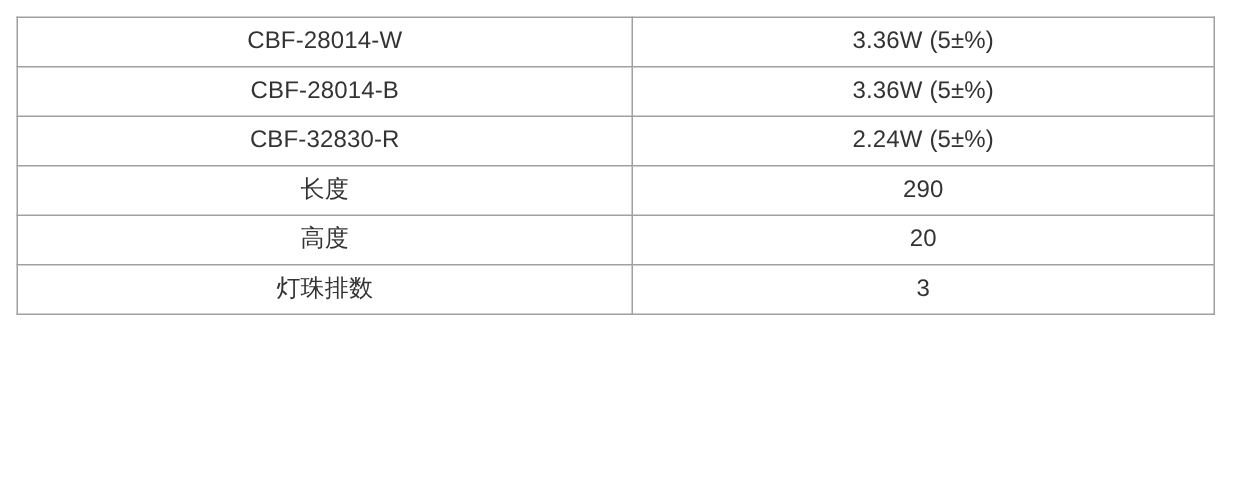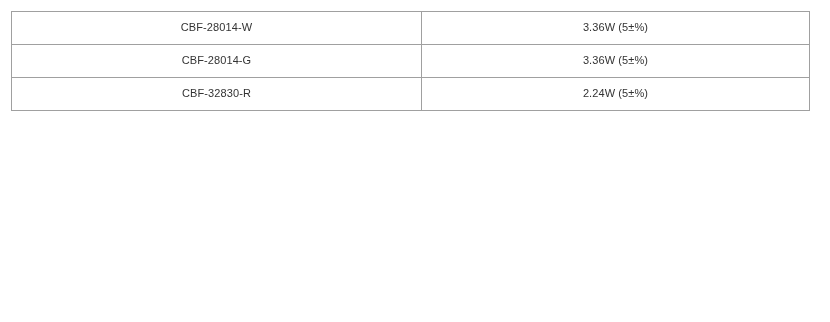--- a/index.html
+++ b/index.html
@@ -34,21 +34,21 @@
   }
   table.spec-table col.col-param { width: 410px; }
   table.spec-table col.col-value { width: 388px; }
   table.spec-table td {
     height: 33px;
     box-sizing: border-box;
     border: 1px solid #a0a0a0;
     text-align: center;
     vertical-align: middle;
     color: #333333;
-    font-size: 11px;
+    font-size: 16px;
     line-height: 1.2;
     letter-spacing: 0.1px;
     padding: 0 6px;
     white-space: nowrap;
     overflow: hidden;
     background: #ffffff;
   }
   table.spec-table td.cell-param { }
   table.spec-table td.cell-value { }
 </style>
@@ -61,23 +61,35 @@
       <colgroup>
         <col class="col-param">
         <col class="col-value">
       </colgroup>
       <tbody>
           <tr>
             <td class="cell-param">CBF-28014-W</td>
             <td class="cell-value">3.36W (5±%)</td>
           </tr>
           <tr>
-            <td class="cell-param">CBF-28014-G</td>
+            <td class="cell-param">CBF-28014-B</td>
             <td class="cell-value">3.36W (5±%)</td>
           </tr>
           <tr>
             <td class="cell-param">CBF-32830-R</td>
             <td class="cell-value">2.24W (5±%)</td>
+          </tr>
+          <tr>
+            <td class="cell-param">长度</td>
+            <td class="cell-value">290</td>
+          </tr>
+          <tr>
+            <td class="cell-param">高度</td>
+            <td class="cell-value">20</td>
+          </tr>
+          <tr>
+            <td class="cell-param">灯珠排数</td>
+            <td class="cell-value">3</td>
           </tr>
         </tbody>
     </table>
   </div>
 </div>
 
 </body></html>

